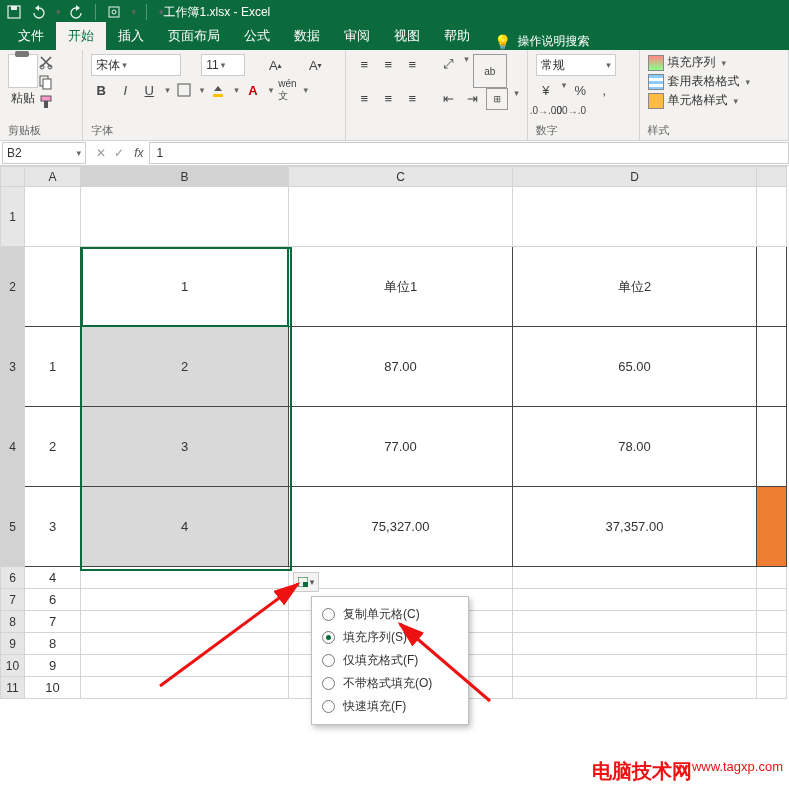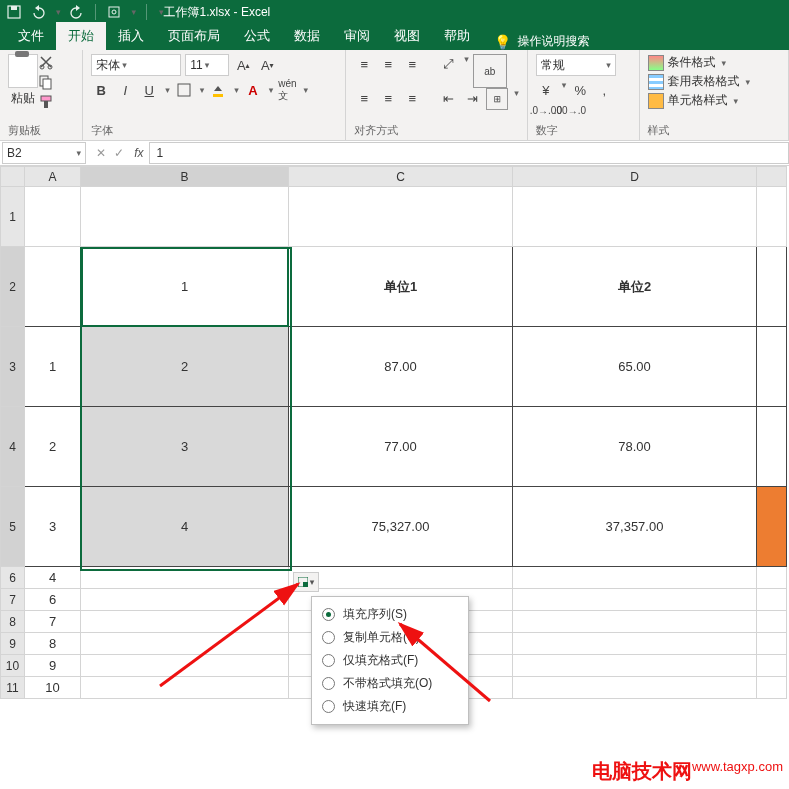--- a/index.html
+++ b/index.html
@@ -17,21 +17,21 @@
 .search-area .bulb{font-size:14px}
 .ribbon{height:90px;background:#f3f2f1;border-bottom:1px solid #d4d4d4;display:flex}
 .rgroup{border-right:1px solid #d4d4d4;padding:4px 8px 2px;display:flex;flex-direction:column;justify-content:space-between}
 .rgroup-label{text-align:left;font-size:11px;color:#666;padding-top:2px}
 .rg-content{display:flex;align-items:flex-start}
 .clipboard-paste{display:flex;flex-direction:column;align-items:center;gap:2px}
 .paste-ic{width:28px;height:32px;background:#fff;border:1px solid #ccc;position:relative}
 .paste-ic::before{content:"";position:absolute;top:-4px;left:6px;width:14px;height:6px;background:#777;border-radius:2px}
 .cb-side{display:flex;flex-direction:column;gap:4px}
 .cb-side .ic{width:18px;height:16px}
-.font-top{display:flex;gap:4px;align-items:center;margin-bottom:4px}
+.font-top{display:flex;gap:20px;align-items:center;margin-bottom:4px}
 .font-name{width:80px;height:20px;border:1px solid #ccc;background:#fff;display:flex;align-items:center;padding:0 4px;font-size:12px}
 .font-size{width:34px;height:20px;border:1px solid #ccc;background:#fff;display:flex;align-items:center;padding:0 4px;font-size:12px}
 .font-btns{display:flex;gap:4px;align-items:center}
 .rb{width:20px;height:20px;display:flex;align-items:center;justify-content:center;font-size:13px;color:#444}
 .rb.bold{font-weight:bold}
 .rb.ital{font-style:italic}
 .rb.under{text-decoration:underline}
 .align-group .rg-content{display:flex;flex-direction:column;gap:4px}
 .align-row{display:flex;gap:4px}
 .num-top{width:70px;height:20px;border:1px solid #ccc;background:#fff;display:flex;align-items:center;padding:0 4px;font-size:12px}
@@ -52,21 +52,21 @@
 .grid tbody th{background:#e6e6e6;font-weight:normal;color:#333;width:24px;font-size:12px;text-align:center}
 .grid tbody th.sel-row{background:#d2d2d2}
 .colA{width:56px}
 .colB{width:208px}
 .colC{width:224px}
 .colD{width:244px}
 .colE{width:30px}
 .row-tall{height:80px}
 .row-short{height:22px}
 .cell-c{display:flex;align-items:center;justify-content:center;height:100%;font-size:13px}
-.cell-b{font-weight:bold}
+.cell-b{font-weight:normal}
 .data-border td{border:1px solid #444!important}
 .sel-range td.bcell{background:#d9d9d9}
 .active-cell{background:#fff!important;outline:2px solid #0c6b3d;outline-offset:-2px}
 .sel-outline{position:absolute;border:2px solid #0c6b3d;pointer-events:none}
 .e-orange{background:#ed7d31!important}
 .fill-handle{position:absolute;width:24px;height:18px;background:#f3f2f1;border:1px solid #ccc;display:flex;align-items:center;justify-content:center}
 .fill-handle::after{content:"▾";font-size:9px;color:#555;margin-left:2px}
 .fill-ic{width:10px;height:10px;display:inline-block}
 .fill-menu{position:absolute;background:#fff;border:1px solid #bfbfbf;box-shadow:2px 3px 6px rgba(0,0,0,.25);padding:6px 8px;font-size:12px;min-width:140px}
 .fill-opt{display:flex;align-items:center;gap:8px;padding:3px 2px;cursor:pointer}
@@ -230,21 +230,20 @@
         <span class="rb">≡</span>
         <span class="rb">≡</span>
         <span style="width:8px"></span>
         <span class="rb">⇤</span>
         <span class="rb">⇥</span>
         <span class="rb" style="border:1px solid #999;font-size:9px">⊞</span>
               <span class="dn">▾</span>
       </div>
       </div>
     </div>
-    <div class="rgroup-label">对齐方式</div>
   </div>
 
   <div class="rgroup" style="width:100px">
     <div>
       <div class="num-top">
             <span>常规</span>
             <span class="dn" style="margin-left:auto">▾</span>
           </div>
       <div class="align-row" style="margin-top:4px">
         <span class="rb">¥</span>
@@ -257,21 +256,21 @@
         <span class="rb" style="font-size:10px">.00→.0</span>
       </div>
     </div>
     <div class="rgroup-label">数字</div>
   </div>
 
   <div class="rgroup" style="width:140px">
     <div class="styles-list">
       <div class="style-item">
             <span class="style-ic" style="background:linear-gradient(#f88,#8f8)"></span>
-            <span>条件格式</span>
+            <span>填充序列</span>
             <span class="dn">▾</span>
           </div>
       <div class="style-item">
             <span class="style-ic" style="background:repeating-linear-gradient(#8cf 0 3px,#fff 3px 6px)"></span>
             <span>套用表格格式</span>
             <span class="dn">▾</span>
           </div>
       <div class="style-item">
             <span class="style-ic" style="background:#fb4"></span>
             <span>单元格样式</span>
@@ -453,26 +452,26 @@
 
 <div class="fill-handle" style="left:293px;top:406px">
   <svg class="fill-ic" viewBox="0 0 10 10">
           <rect x="0" y="0" width="10" height="10" fill="none" stroke="#0c6b3d"></rect>
           <rect x="5" y="5" width="5" height="5" fill="#0c6b3d"></rect>
         </svg>
 </div>
 
 <div class="fill-menu" style="left:311px;top:430px">
   <div class="fill-opt">
+          <span class="radio"></span>
+          <span>复制单元格(C)</span>
+        </div>
+  <div class="fill-opt">
           <span class="radio checked"></span>
           <span>填充序列(S)</span>
-        </div>
-  <div class="fill-opt">
-          <span class="radio"></span>
-          <span>复制单元格(C)</span>
         </div>
   <div class="fill-opt">
           <span class="radio"></span>
           <span>仅填充格式(F)</span>
         </div>
   <div class="fill-opt">
           <span class="radio"></span>
           <span>不带格式填充(O)</span>
         </div>
   <div class="fill-opt">

